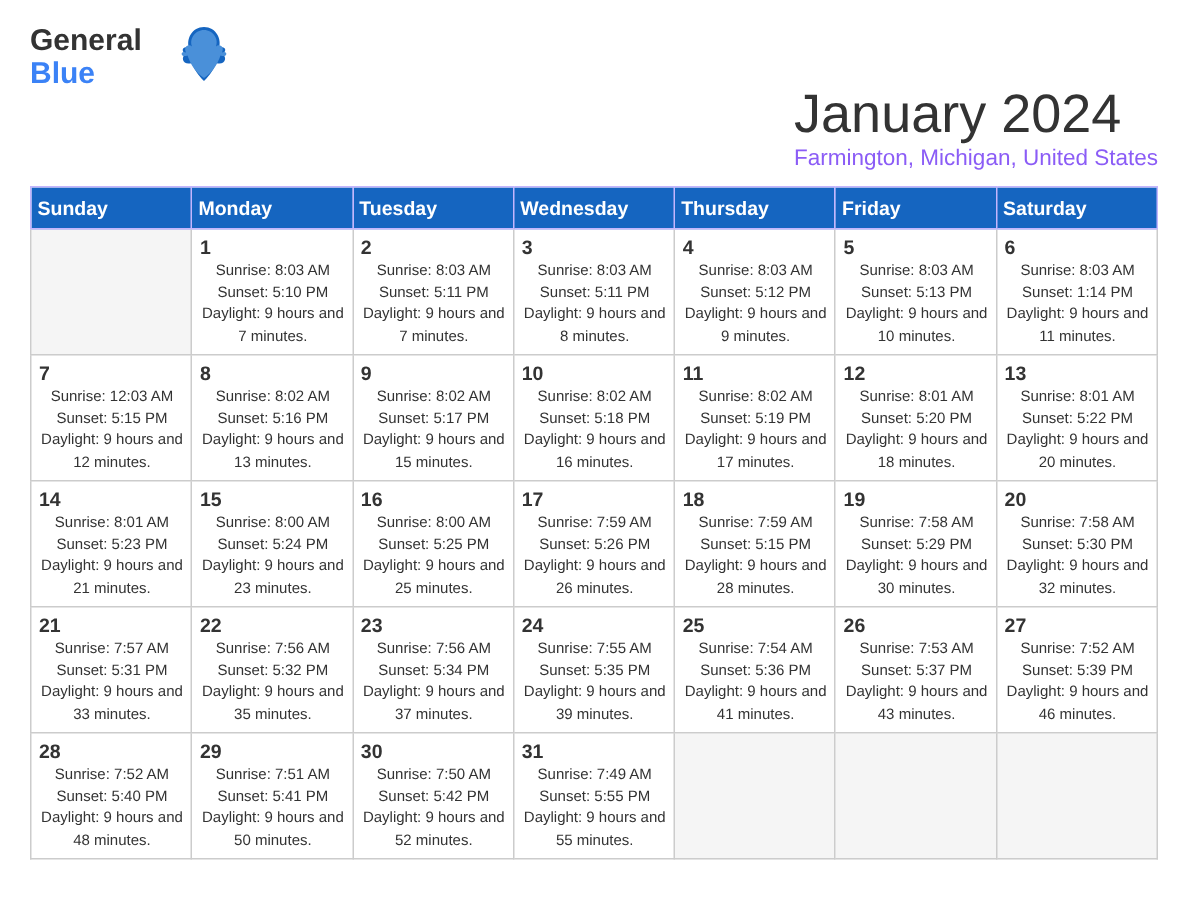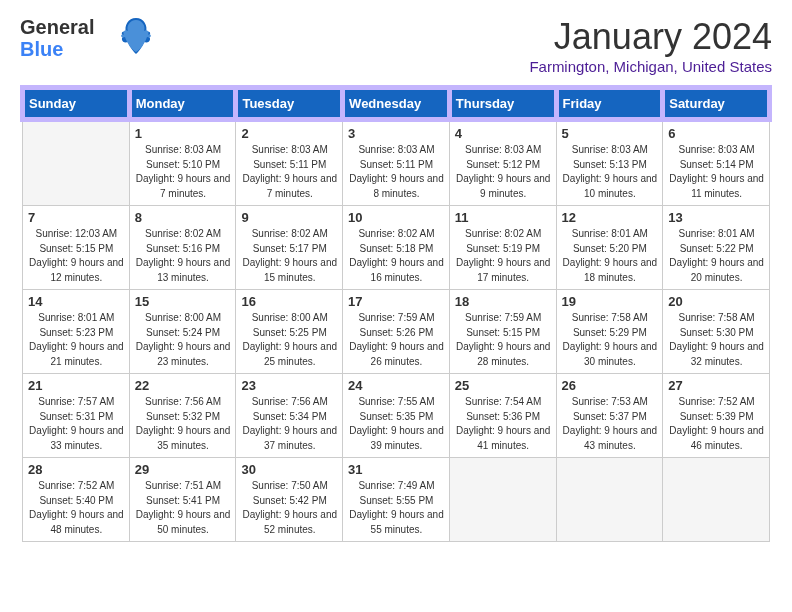--- a/index.html
+++ b/index.html
@@ -24,44 +24,45 @@
       display: flex;
       flex-direction: column;
       align-items: flex-start;
     }
     .logo-row {
       display: flex;
       align-items: center;
       gap: 20px;
     }
     .title-block {
-      text-align: right;
+      text-align: left;
+      margin-top: 39px;
     }
     .month-title {
       font-size: 36px;
       color: #333;
       font-weight: normal;
     }
     .location {
       font-size: 15px;
-      color: #4c1d95;
+      color: #8b5cf6;
     }
     table {
       width: 100%;
       border-collapse: collapse;
       table-layout: fixed;
     }
     th {
       background-color: #1565c0;
       color: #fff;
       font-size: 13px;
       font-weight: bold;
       padding: 6px 4px;
       text-align: left;
-      border: 5px solid #c4b5fd;
+      border: 1px solid #c4b5fd;
     }
     td {
       border: 1px solid #ccc;
       vertical-align: top;
       padding: 4px 4px 4px 5px;
       height: 82px;
       font-size: 10.5px;
       color: #333;
       background: #fff;
     }
@@ -151,21 +152,21 @@
           <td>
             <span class="day-num">5</span>
             <div class="day-info">Sunrise: 8:03 AM
 Sunset: 5:13 PM
 Daylight: 9 hours
 and 10 minutes.</div>
           </td>
           <td>
             <span class="day-num">6</span>
             <div class="day-info">Sunrise: 8:03 AM
-Sunset: 5:14 PM
+Sunset: 1:14 PM
 Daylight: 9 hours
 and 11 minutes.</div>
           </td>
         </tr>
         <tr>
           <td>
             <span class="day-num">7</span>
             <div class="day-info">Sunrise: 12:03 AM
 Sunset: 5:15 PM
 Daylight: 9 hours

